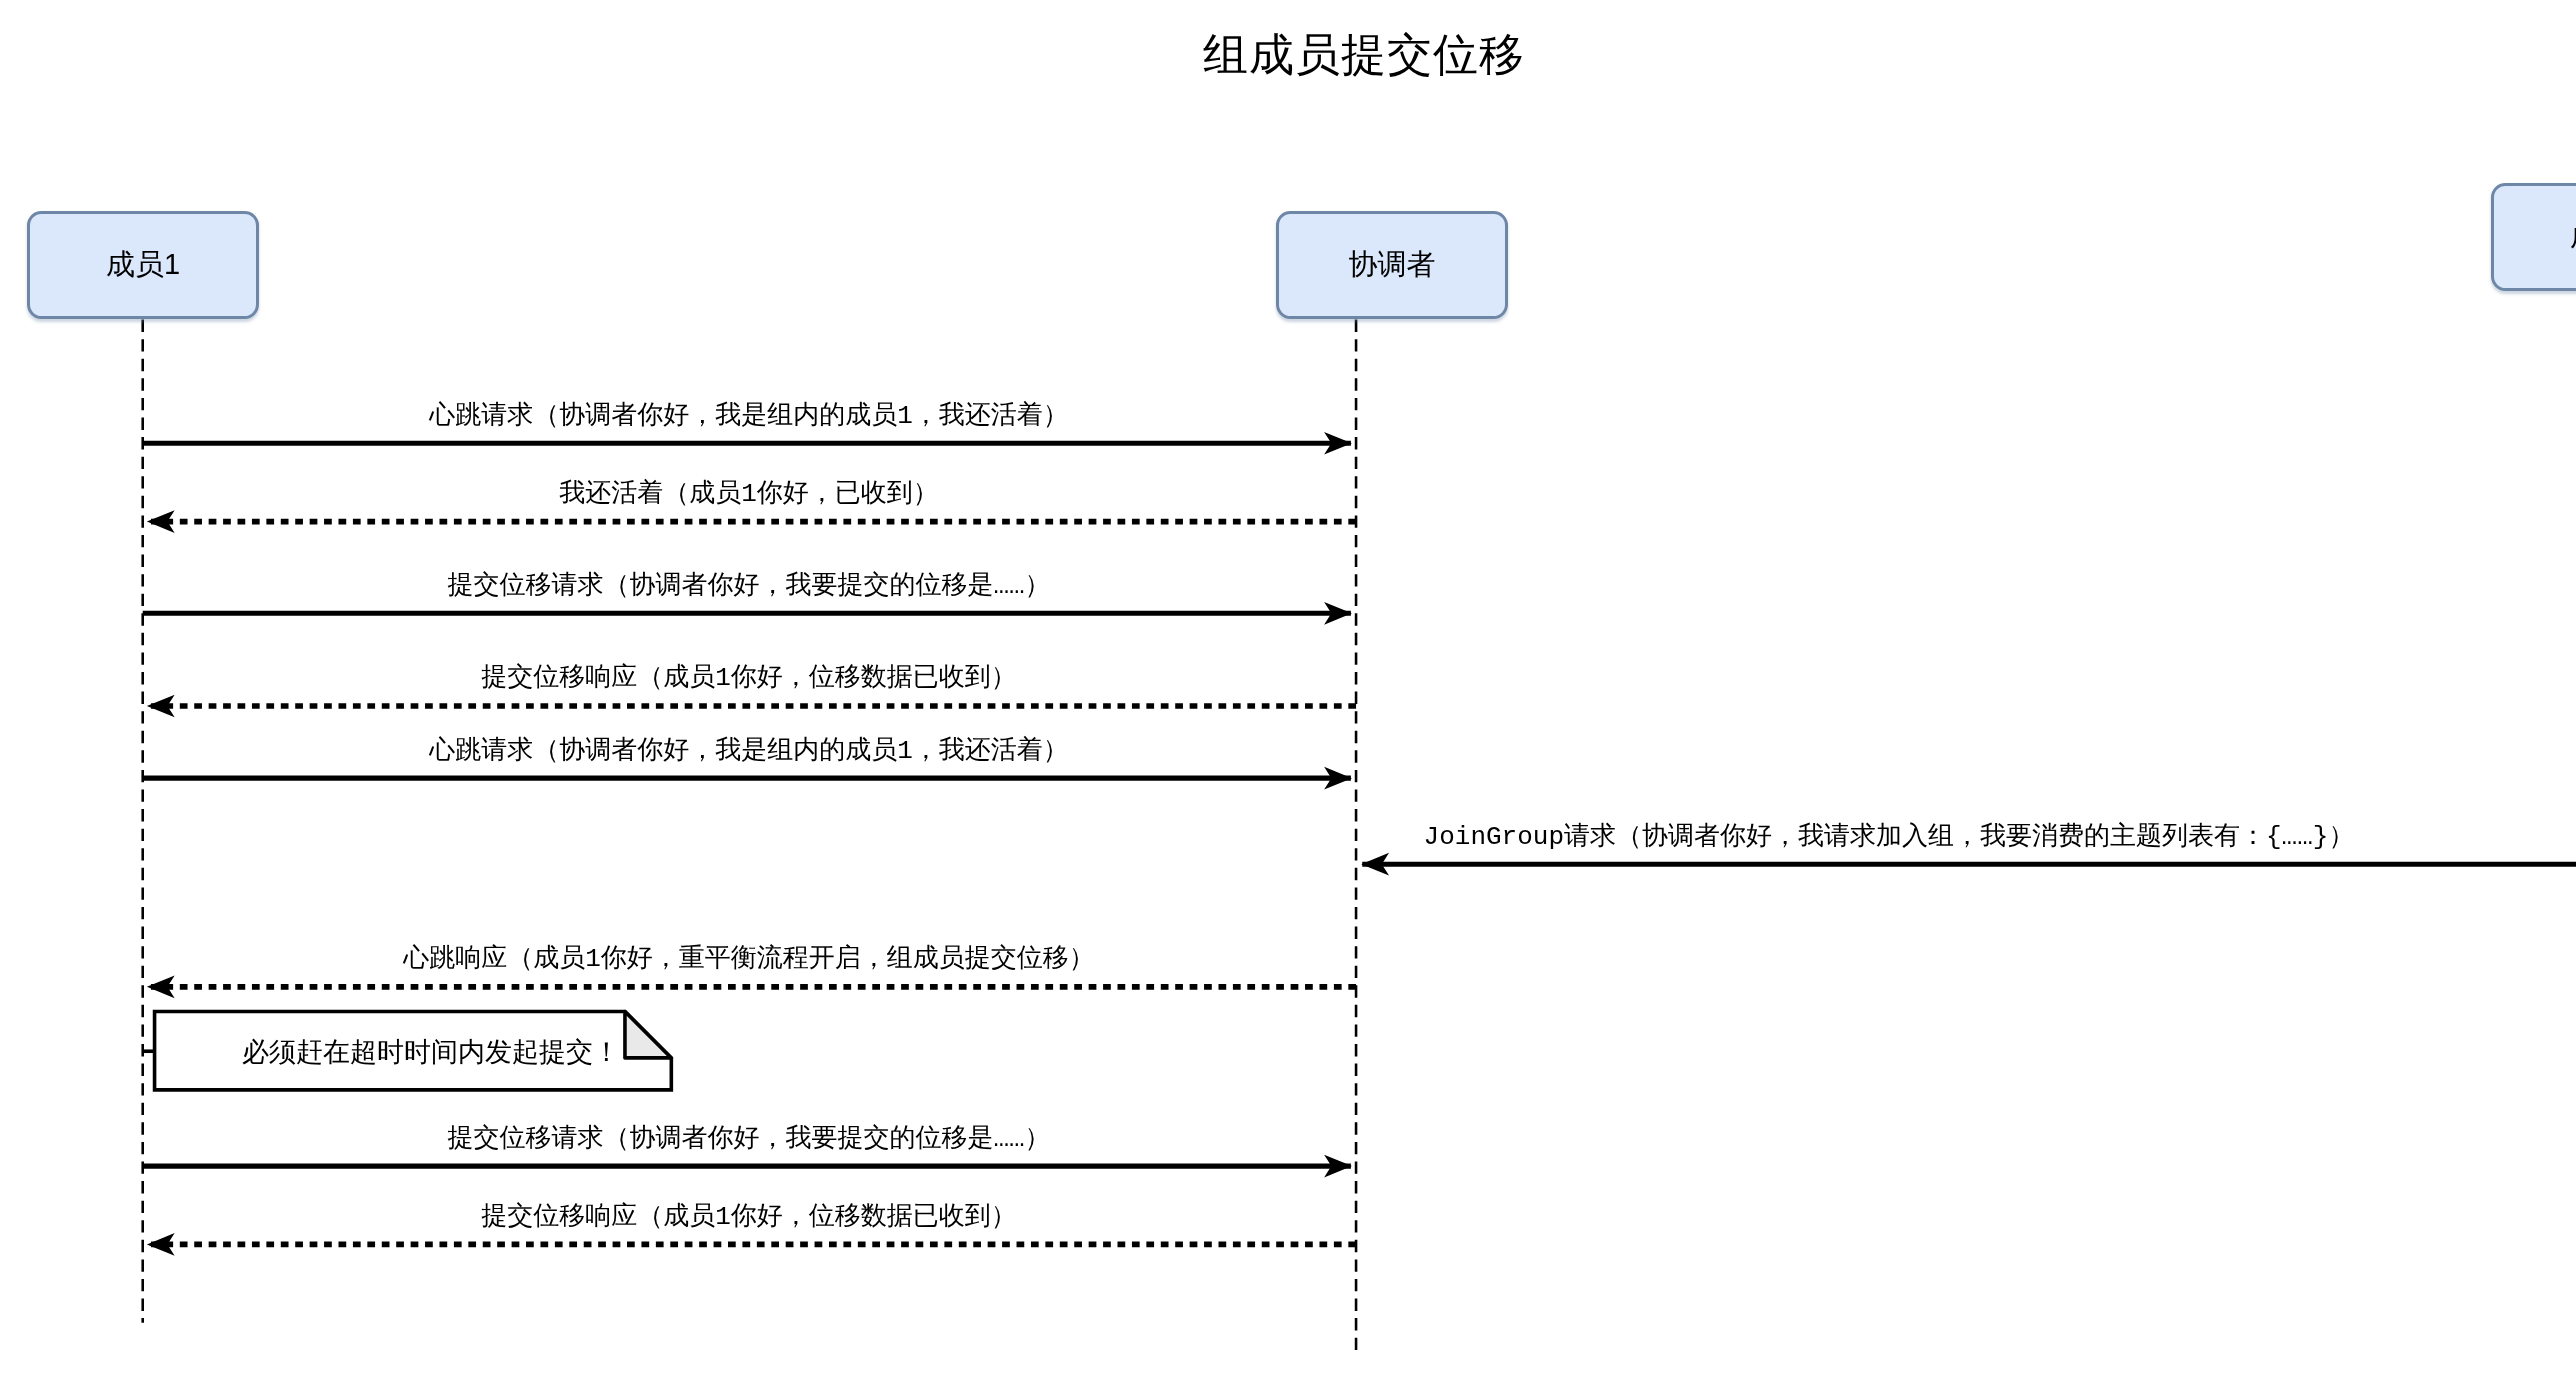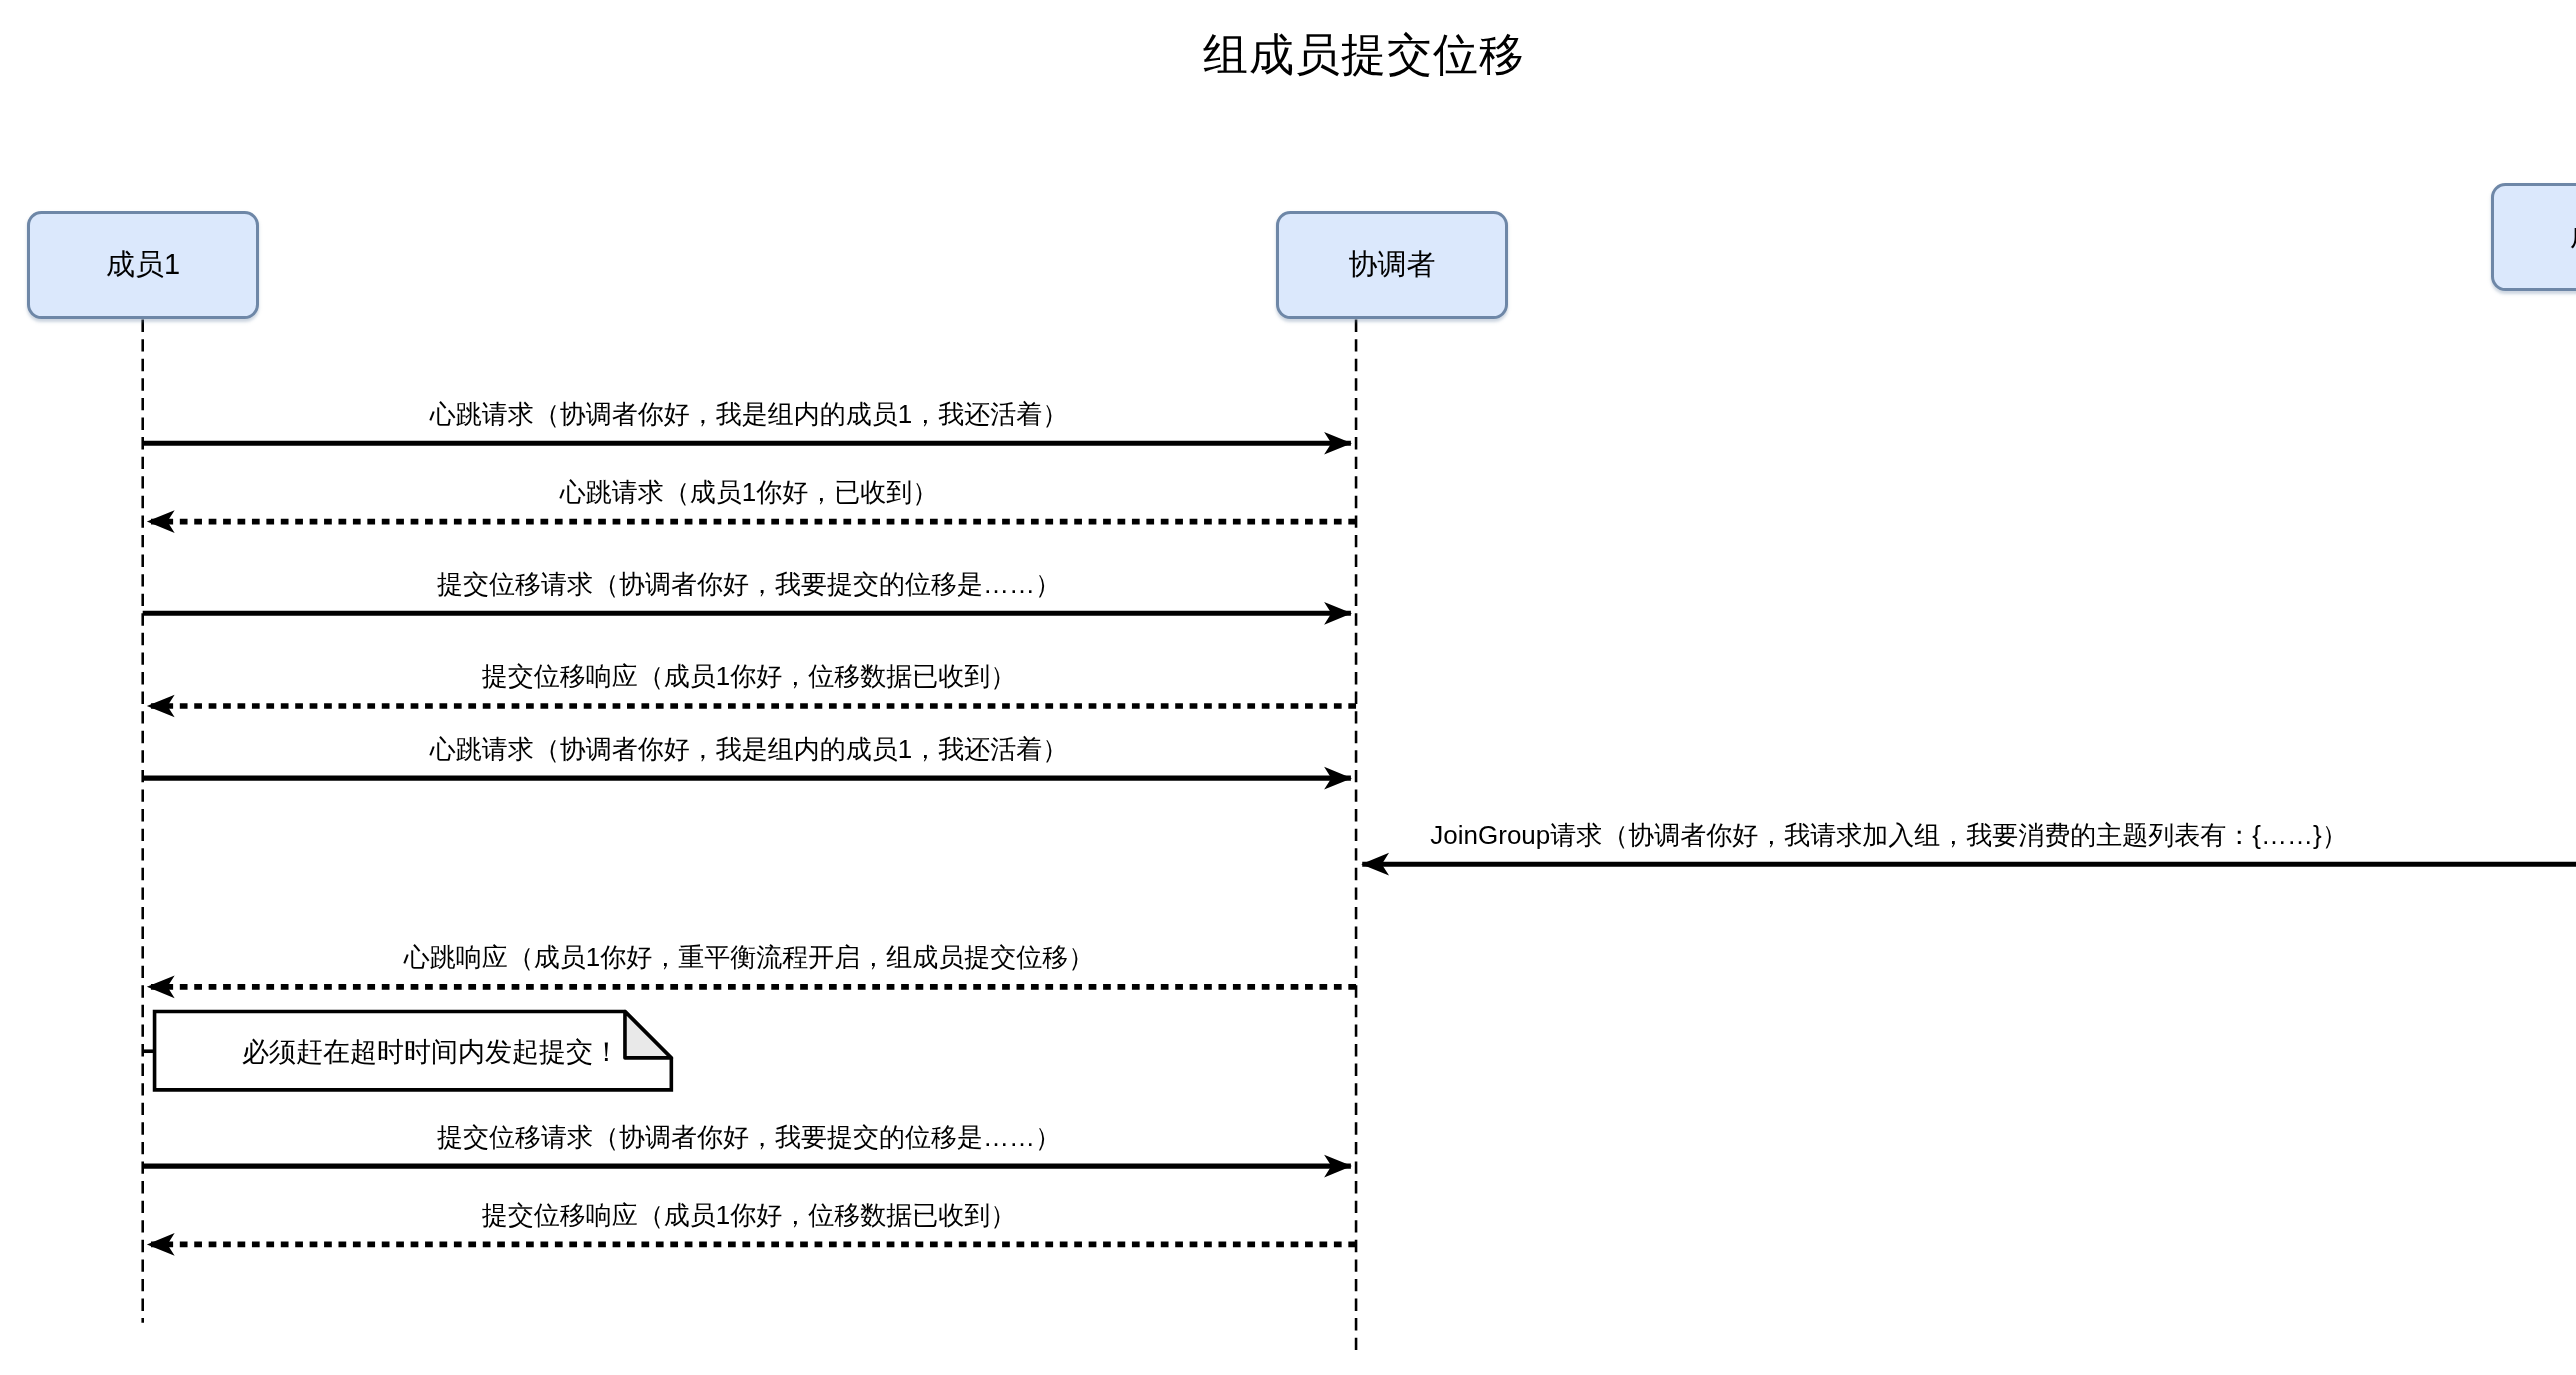--- a/index.html
+++ b/index.html
@@ -30,20 +30,21 @@
     box-sizing:border-box;
     display:flex;align-items:center;justify-content:center;
     box-shadow:0 2.1px 3.1px rgba(110,135,167,0.35);
   }
   .actor span{font-size:29px;white-space:nowrap;}
   .msg-label{
     position:absolute;
     transform:translate(-50%,-100%);
     font-size:26px;
     white-space:nowrap;
+    font-family:Liberation Mono, monospace;
   }
   .note-text{
     position:absolute;
     left:407px;top:1052px;
     transform:translate(-50%,-50%);
     font-size:27px;
     white-space:nowrap;
     margin-left:24px;
   }
   .lifeline{stroke:#000;stroke-width:5;stroke-dasharray:24 14;fill:none;}
@@ -91,21 +92,21 @@
     <span>成员1</span>
   </div>
   <div class="actor" style="left:1276px;top:211px">
     <span>协调者</span>
   </div>
   <div class="actor" style="left:2491px;top:183px">
     <span>成员2</span>
   </div>
 
   <div class="msg-label" style="left:749px;top:432px">心跳请求（协调者你好，我是组内的成员1，我还活着）</div>
-  <div class="msg-label" style="left:749px;top:510px">心跳请求（成员1你好，已收到）</div>
+  <div class="msg-label" style="left:749px;top:510px">我还活着（成员1你好，已收到）</div>
   <div class="msg-label" style="left:749px;top:602px">提交位移请求（协调者你好，我要提交的位移是……）</div>
   <div class="msg-label" style="left:749px;top:694px">提交位移响应（成员1你好，位移数据已收到）</div>
   <div class="msg-label" style="left:749px;top:767px">心跳请求（协调者你好，我是组内的成员1，我还活着）</div>
   <div class="msg-label" style="left:1889px;top:853px">JoinGroup请求（协调者你好，我请求加入组，我要消费的主题列表有：{……}）</div>
   <div class="msg-label" style="left:749px;top:975px">心跳响应（成员1你好，重平衡流程开启，组成员提交位移）</div>
   <div class="msg-label" style="left:749px;top:1155px">提交位移请求（协调者你好，我要提交的位移是……）</div>
   <div class="msg-label" style="left:749px;top:1233px">提交位移响应（成员1你好，位移数据已收到）</div>
 
   <div class="note-text">必须赶在超时时间内发起提交！</div>
 

